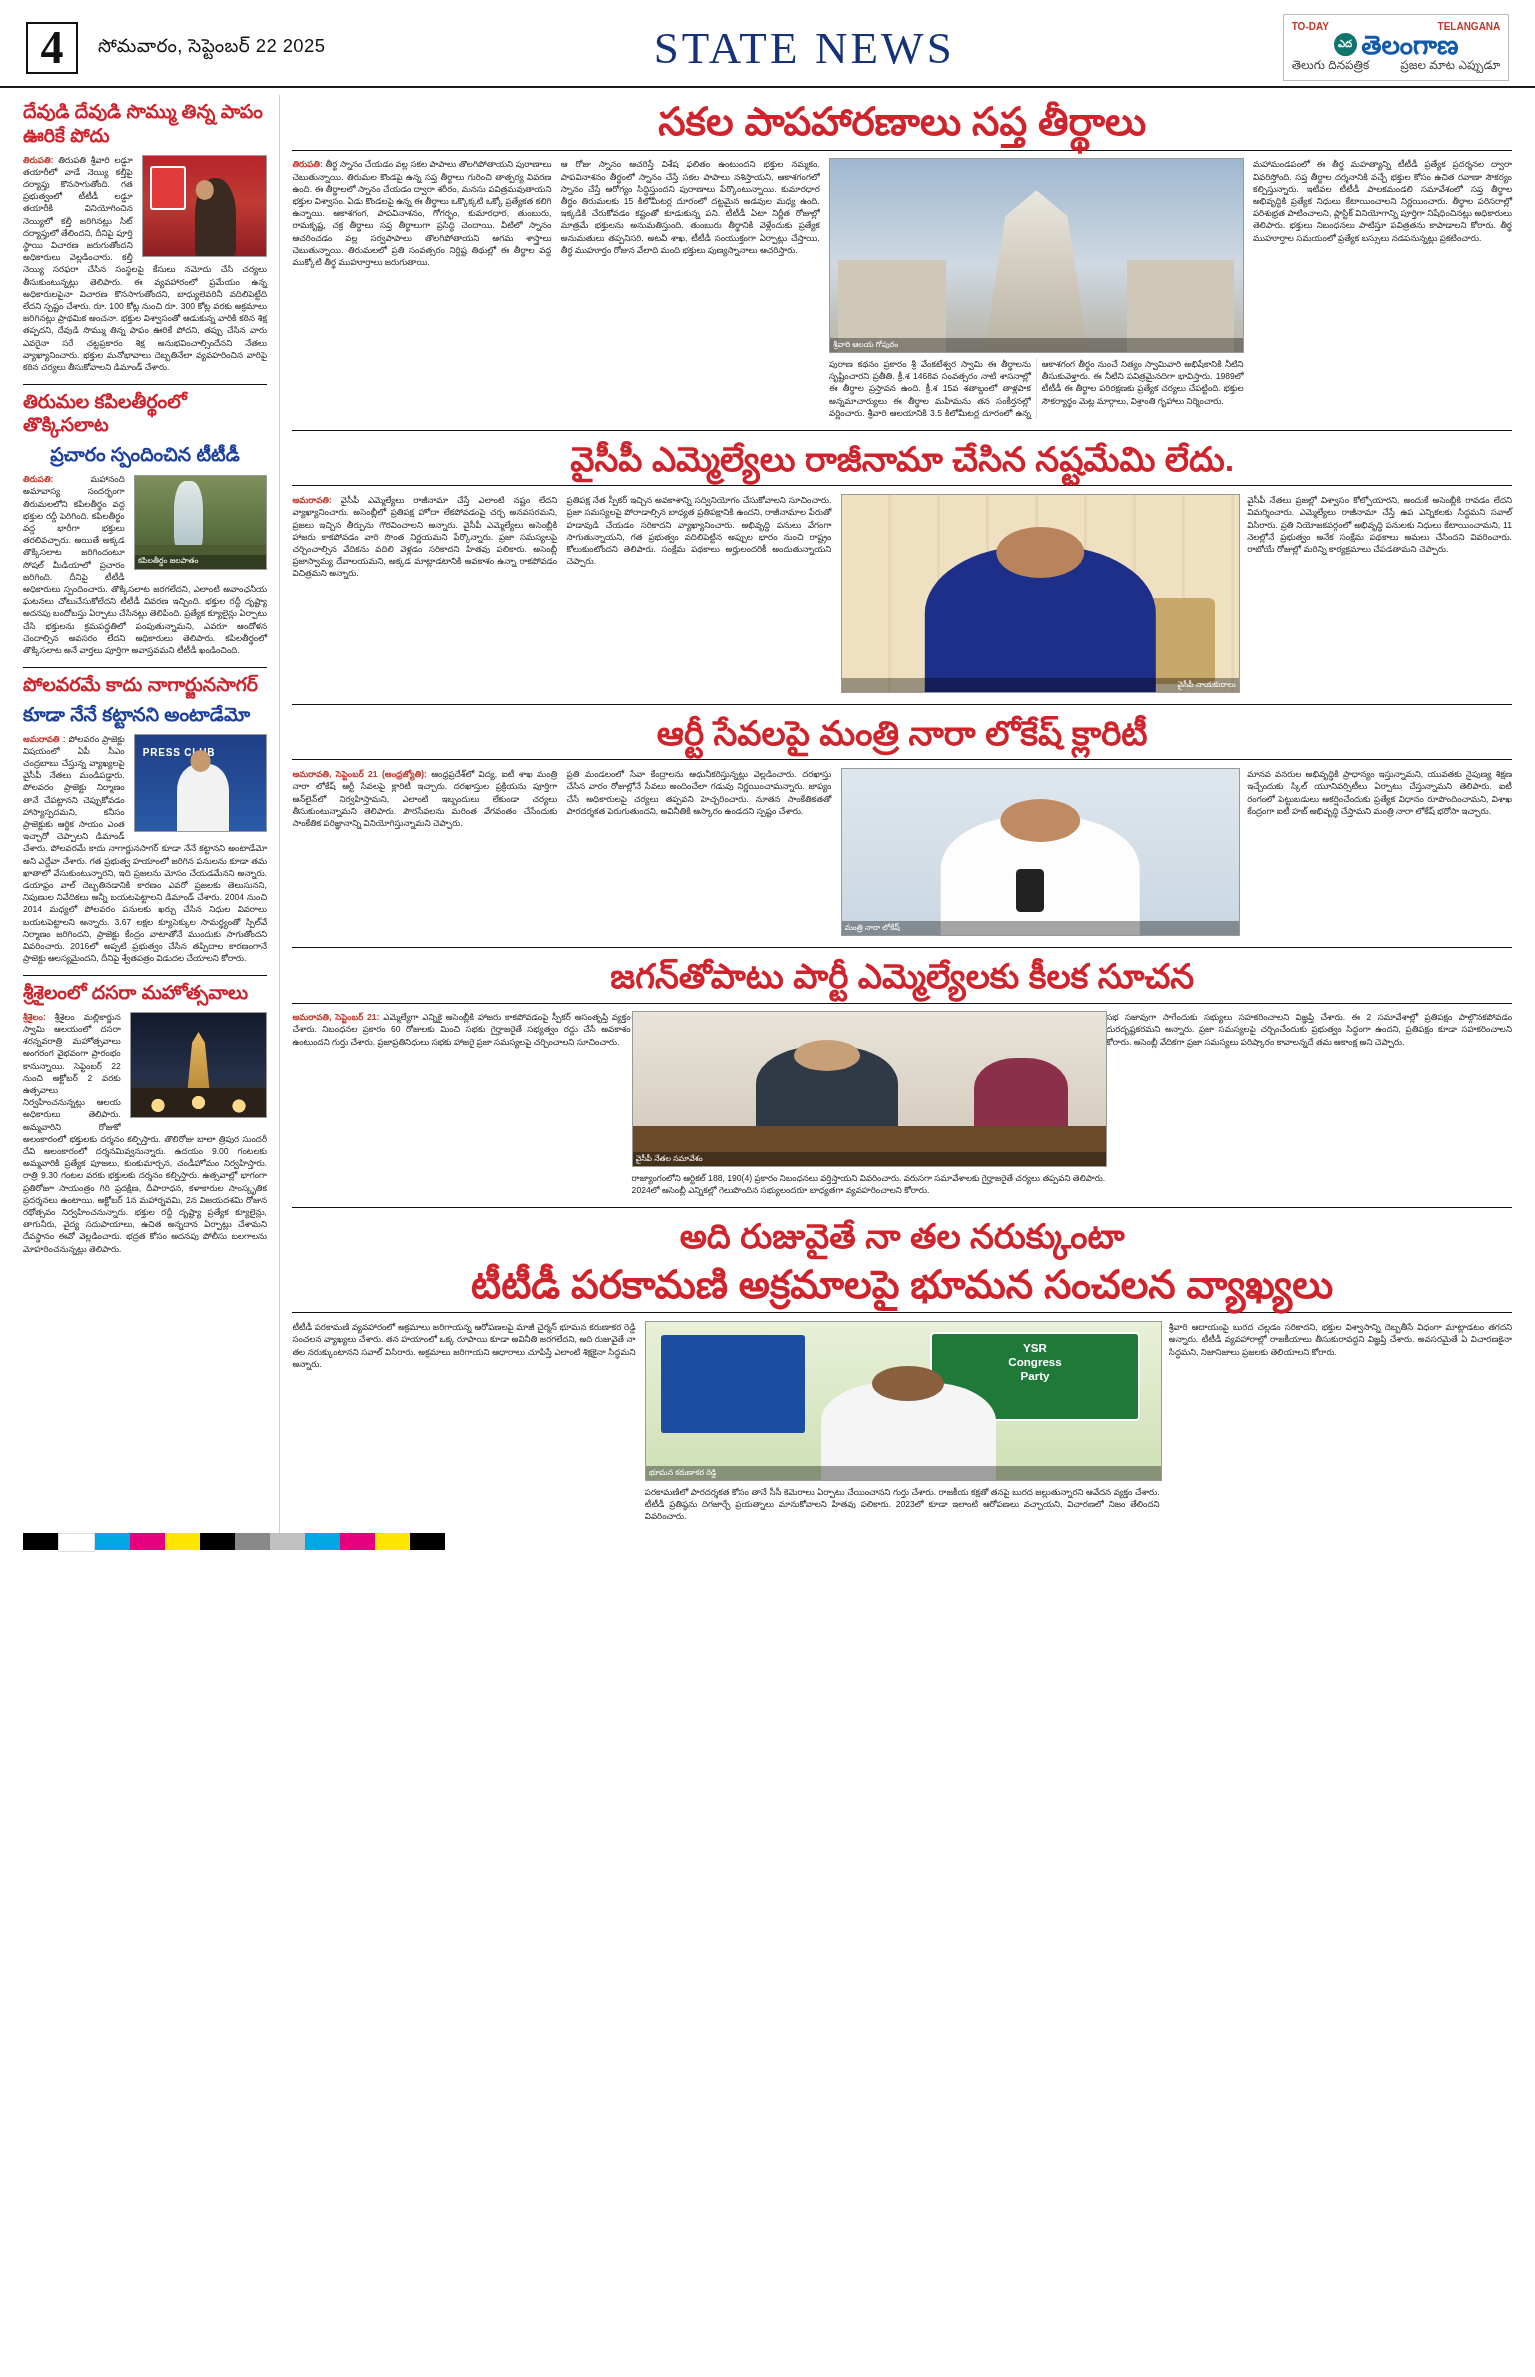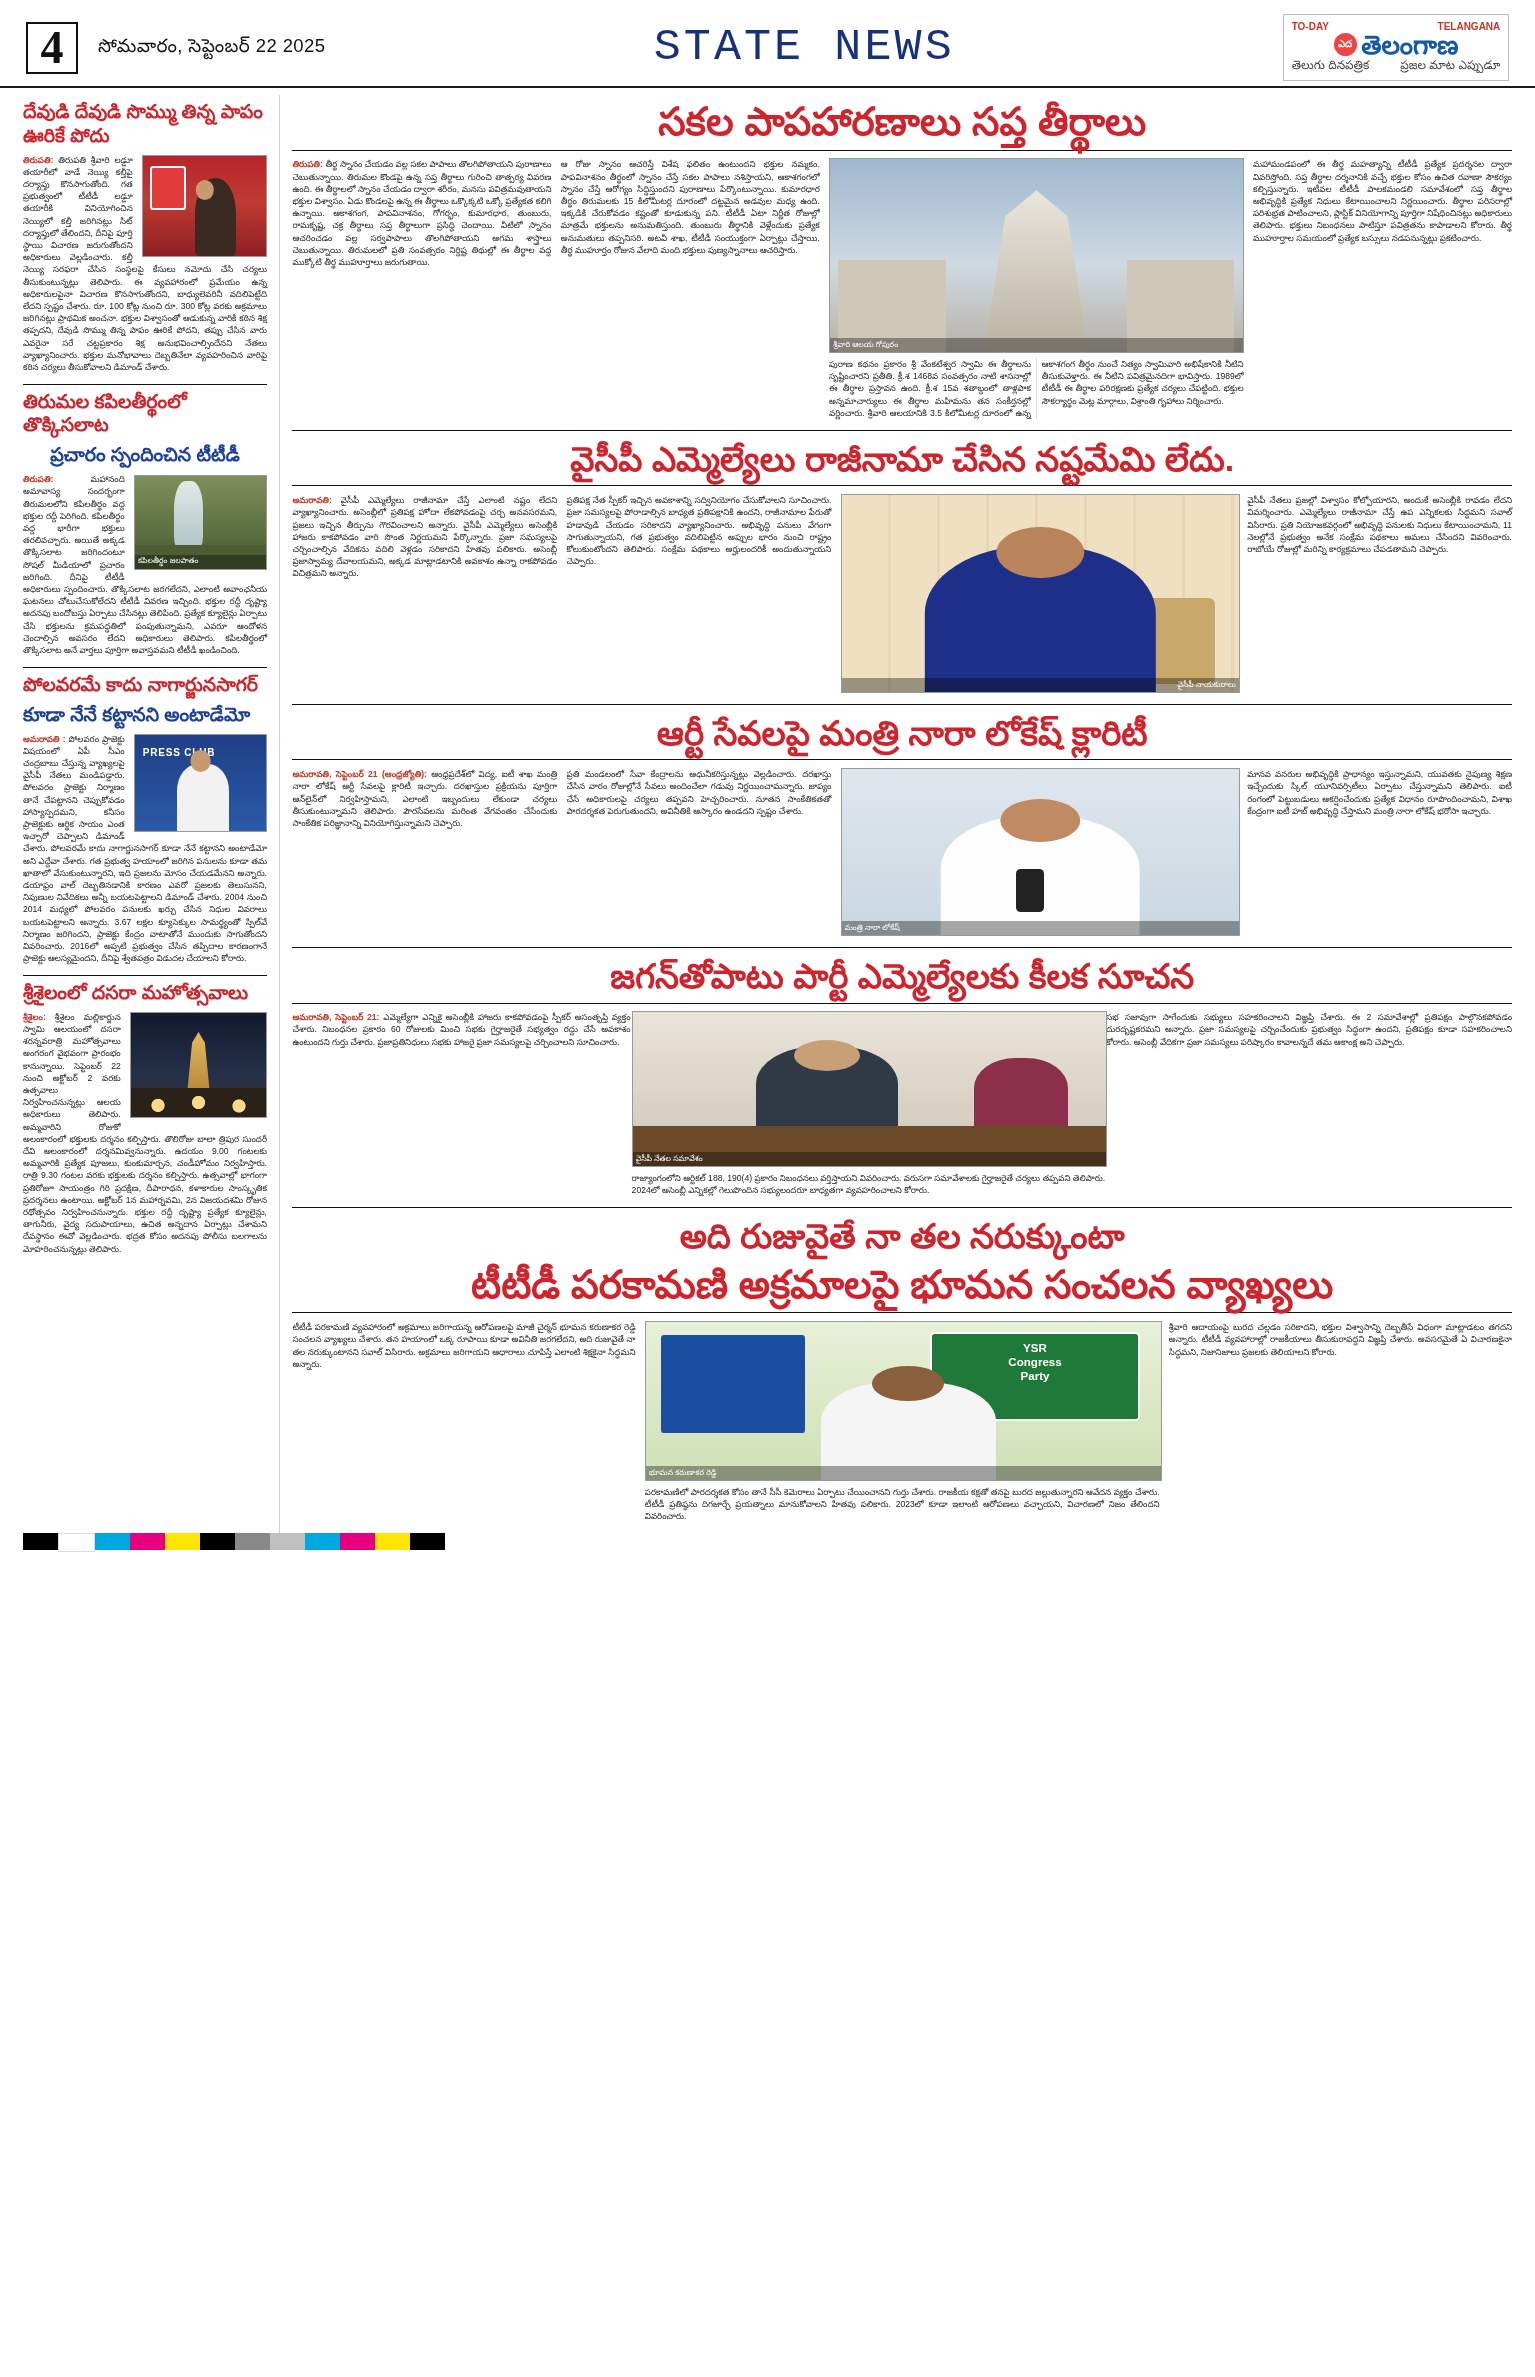--- a/index.html
+++ b/index.html
@@ -3,25 +3,25 @@
 <meta charset="utf-8">
 <style>
   html,body{margin:0;padding:0;background:#ffffff;}
   body{width:1535px;font-family:"Liberation Sans",sans-serif;color:#111;}
   .page{width:1535px;min-height:2377px;position:relative;background:#fff;padding:0;box-sizing:border-box;}
 
   
   .masthead{display:flex;align-items:center;padding:14px 26px 4.6px 26px;border-bottom:2.3px solid #1a1a1a;}
   .page-num{font-family:"Liberation Serif",serif;font-size:46px;font-weight:700;border:2.3px solid #111;width:48px;height:48px;display:flex;align-items:center;justify-content:center;line-height:1;}
   .date-line{font-size:18.5px;margin-left:20px;letter-spacing:0.4px;color:#111;white-space:nowrap;}
-  .masthead-title{flex:1;text-align:center;font-family:Liberation Mono, monospace;font-size:45px;letter-spacing:3.1px;color:#16327a;font-weight:400;}
+  .masthead-title{flex:1;text-align:center;font-family:Liberation Serif, serif;font-size:45px;letter-spacing:3.1px;color:#16327a;font-weight:400;}
   .logo-box{width:224px;height:65px;border:1.5px solid #bbb;display:flex;flex-direction:column;justify-content:center;position:relative;background:#fff;}
   .logo-top{display:flex;justify-content:space-between;font-size:10px;color:#c0392b;font-weight:700;padding:1.5px 7.7px 0 7.7px;}
   .logo-main{display:flex;align-items:center;justify-content:center;gap:4.6px;}
-  .logo-mark{width:23px;height:23px;border-radius:50%;background:#ef4444;color:#fff;font-size:10px;display:flex;align-items:center;justify-content:center;font-weight:700;}
+  .logo-mark{width:23px;height:23px;border-radius:50%;background:#0f766e;color:#fff;font-size:10px;display:flex;align-items:center;justify-content:center;font-weight:700;}
   .logo-word{font-size:26px;color:#1259a8;font-weight:700;line-height:1;}
   .logo-sub{display:flex;justify-content:space-between;font-size:12px;color:#444;padding:0 7.7px 1.5px 7.7px;}
 
   
   .content{display:flex;padding:7.7px 23px 0 23px;gap:12.3px;box-sizing:border-box;}
   .col-left{width:244px;flex:0 0 244px;}
   .col-mid{flex:1;}
   .rule-v{width:0.8px;background:#cfcfcf;}
 
   .hl{color:#d0232b;font-size:19px;line-height:1.25;font-weight:700;margin:4.6px 0 6.2px 0;}

